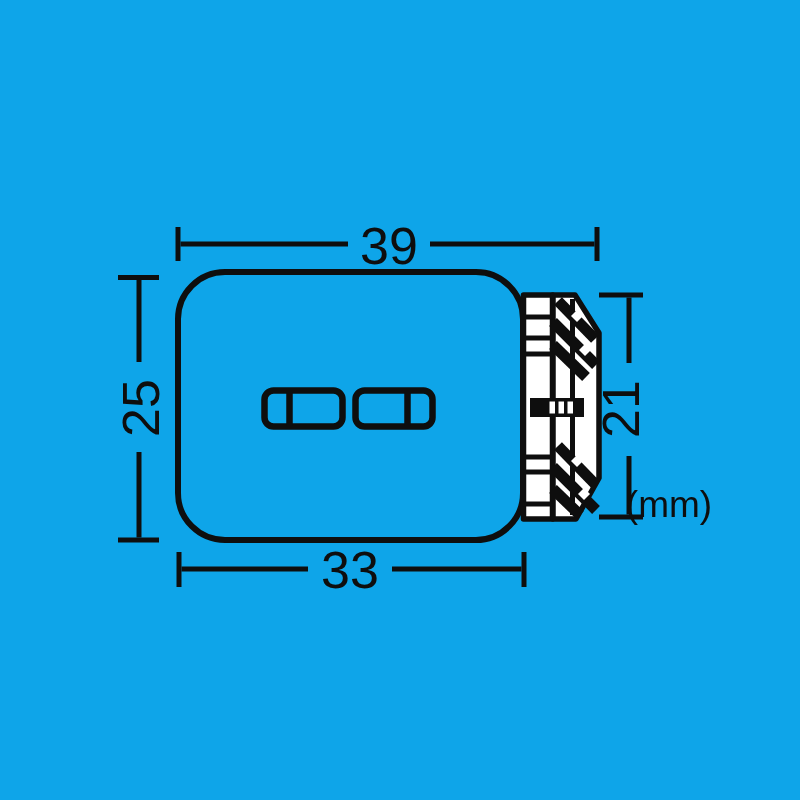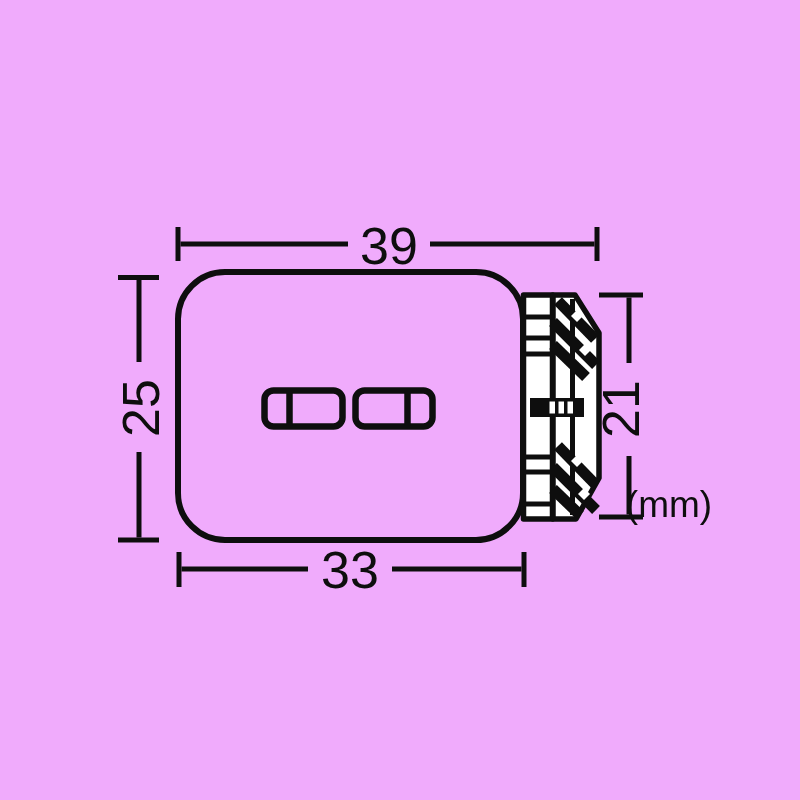--- a/index.html
+++ b/index.html
@@ -5,21 +5,21 @@
   html, body {
     margin: 0;
     padding: 0;
     background: #ffffff;
     font-family: "Liberation Sans", sans-serif;
   }
   .page {
     position: relative;
     width: 800px;
     height: 800px;
-    background: #f0abfc;
+    background: #0ea5e9;
     overflow: hidden;
   }
   svg { display: block; }
   .dim-text {
     font-family: "Liberation Sans", sans-serif;
     font-size: 52px;
     font-weight: 400;
   }
   .unit-text {
     font-family: "Liberation Sans", sans-serif;

